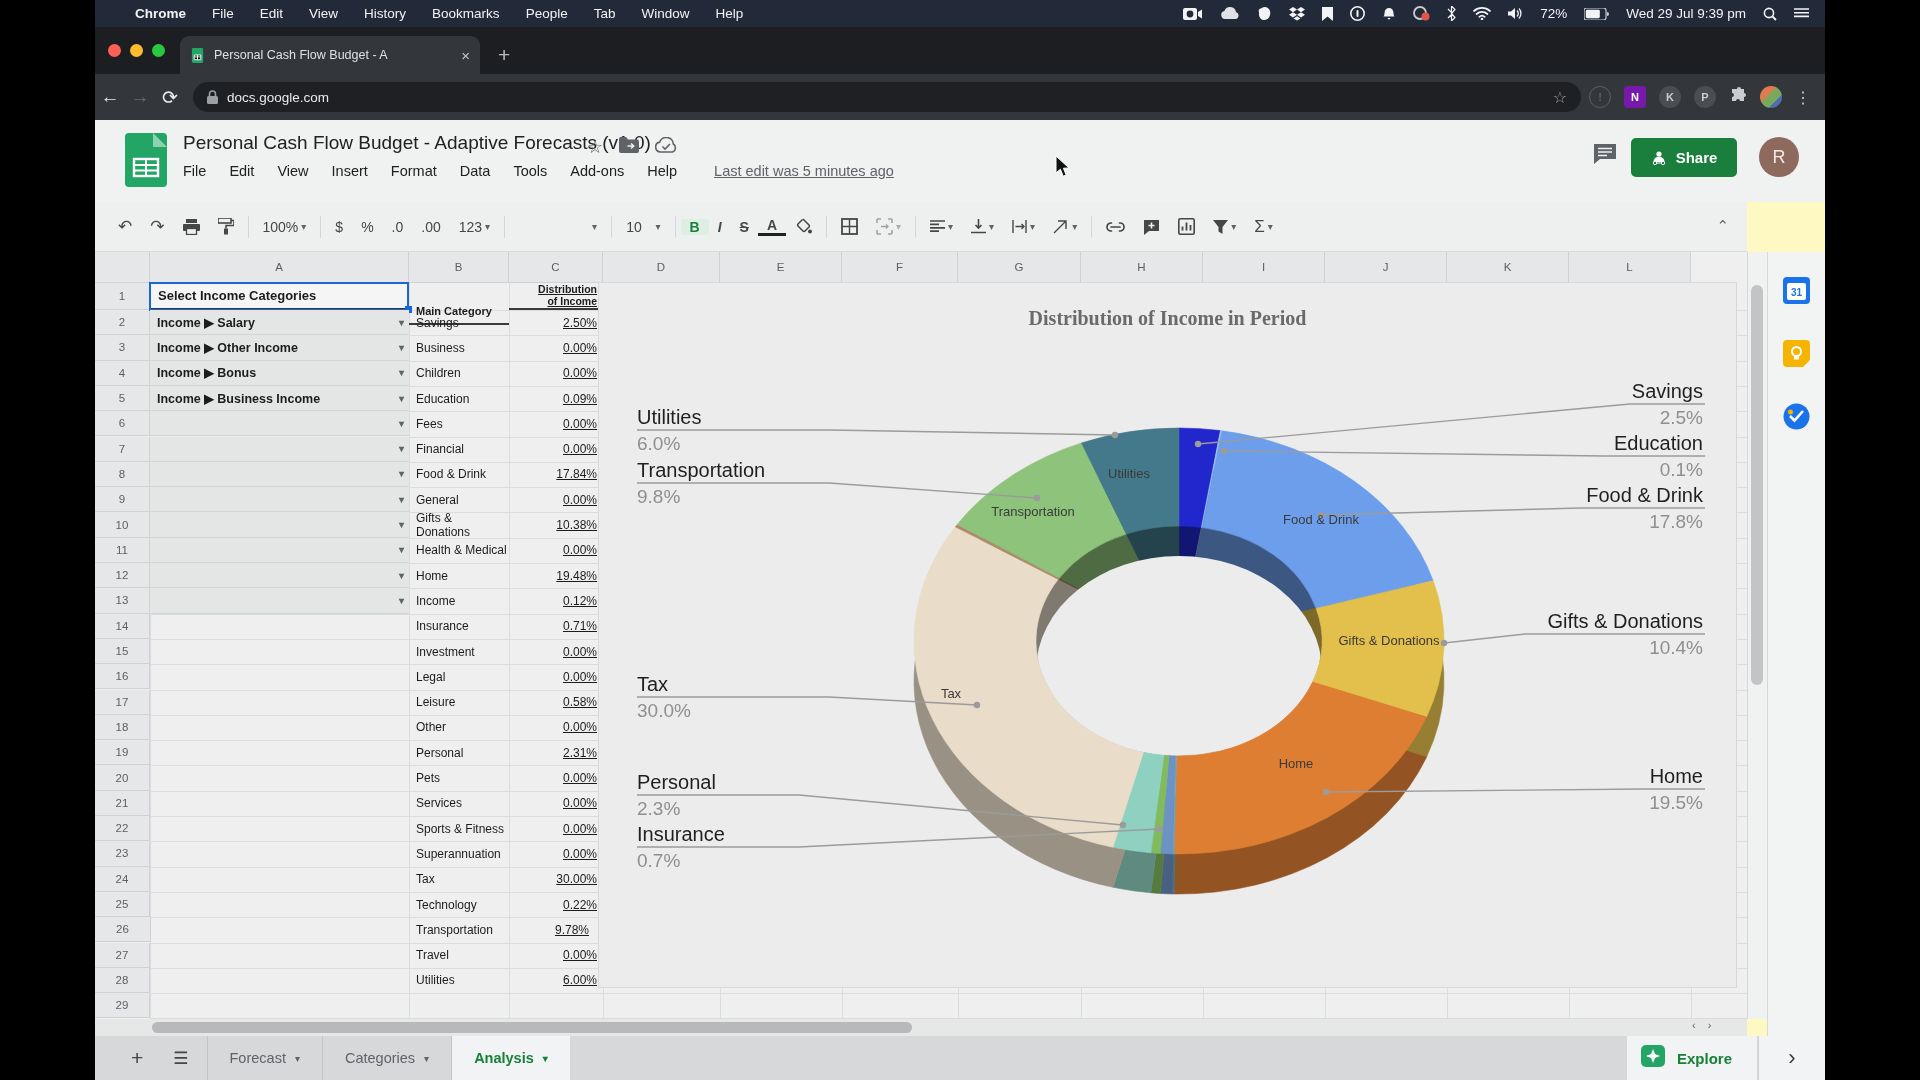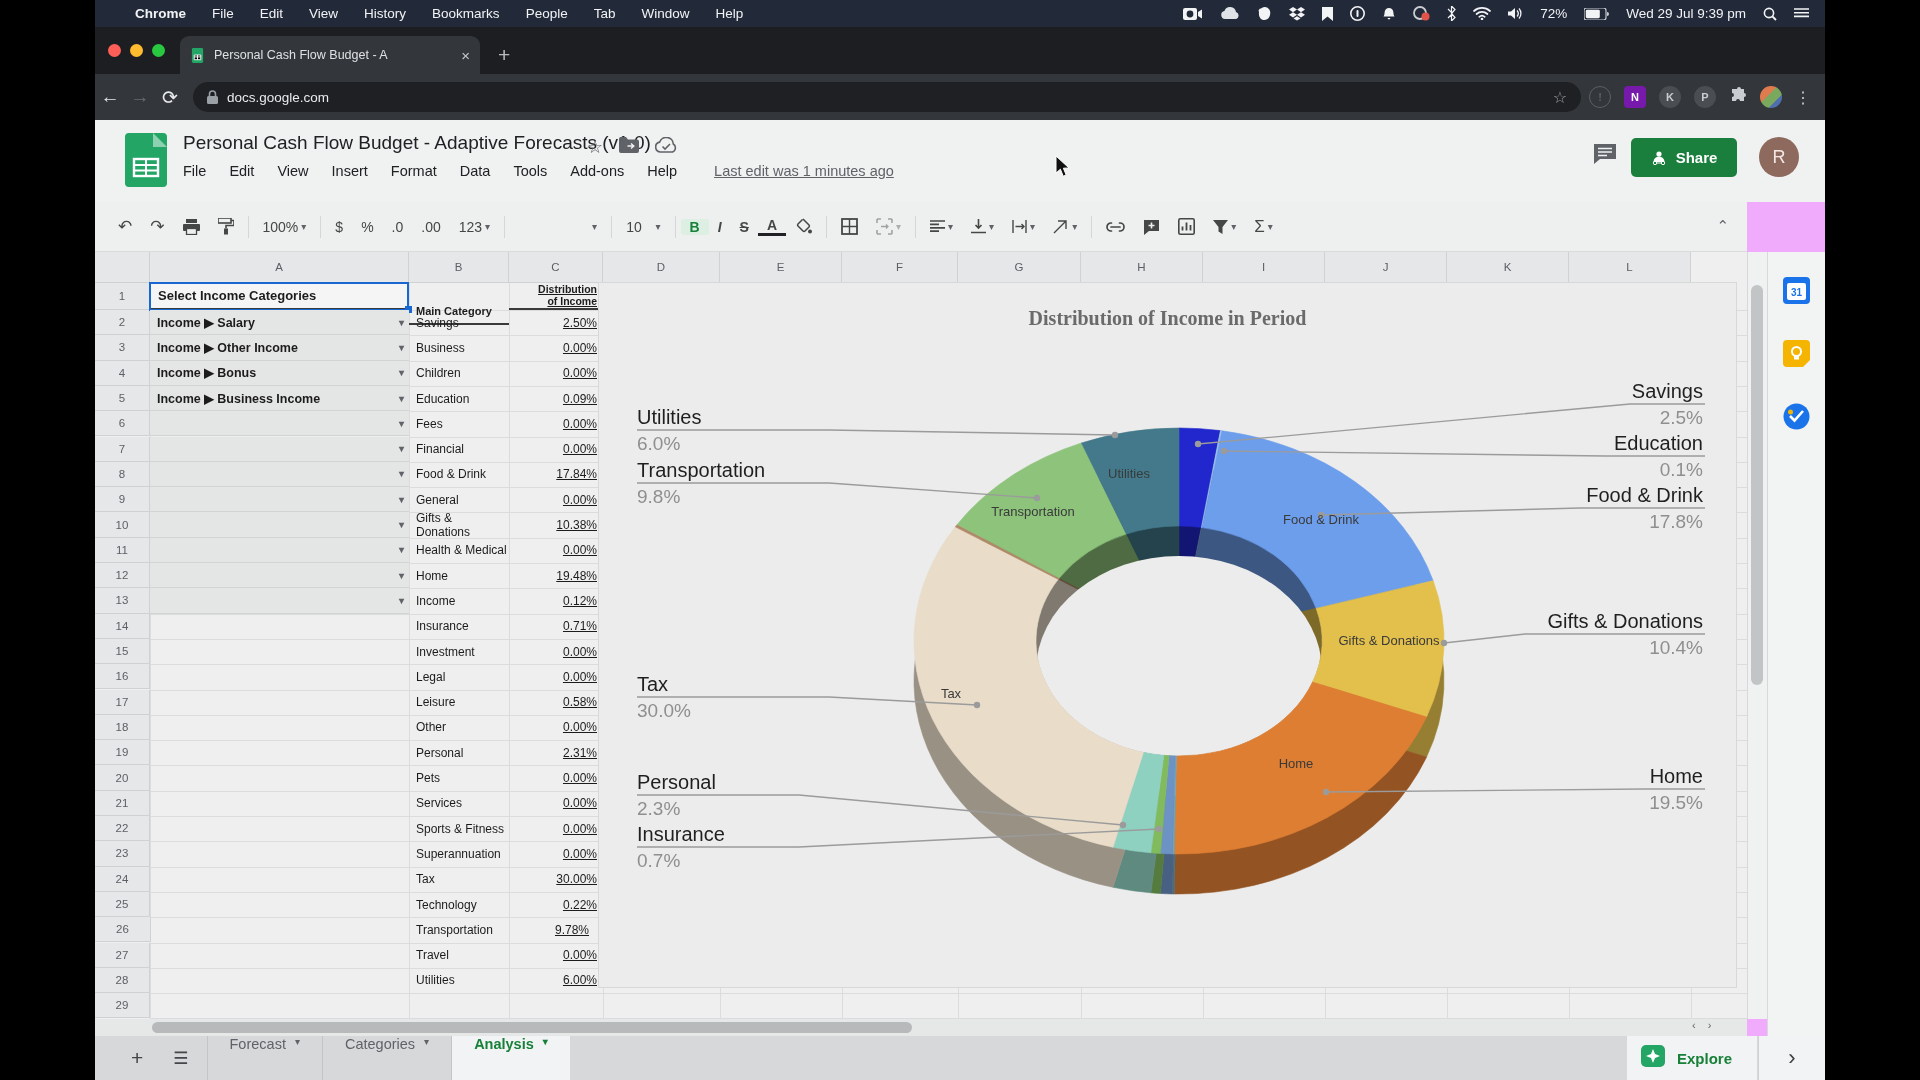--- a/index.html
+++ b/index.html
@@ -1,18 +1,18 @@
 <!DOCTYPE html>
 <html><head>
 <meta charset="utf-8">
 <style>
   * { margin:0; padding:0; box-sizing:border-box; }
   html,body { width:1920px; height:1080px; background:#000; overflow:hidden;
     font-family:"Liberation Sans", sans-serif; }
-  .screen { position:absolute; left:95px; top:0; width:1730px; height:1080px; background:#f0abfc; }
+  .screen { position:absolute; left:95px; top:0; width:1730px; height:1080px; background:#fef9c3; }
 
   
   .macbar { position:absolute; left:0; top:0; width:100%; height:27px; background:#222938;
     color:#f2f3f5; font-size:13.5px; display:flex; align-items:center; }
   .macbar .mleft { display:flex; align-items:center; gap:26px; padding-left:14px; }
   .macbar .mleft span { white-space:nowrap; }
   .macbar .app-name { font-weight:700; }
   .macbar .mright { margin-left:auto; display:flex; align-items:center; gap:17px; padding-right:16px; }
   .macbar svg { display:block; }
 
@@ -95,21 +95,21 @@
   .hthumb { position:absolute; top:3px; height:11px; border-radius:6px; background:#b7b9ba; }
   .hsbtns { position:absolute; left:1597px; top:1019px; color:#5f6368; font-size:11px; display:flex; gap:12px; }
   .sidepanel { position:absolute; left:1672px; top:252px; width:58px; height:784px; background:#f2f3f3; border-left:1px solid #d6d8d9; }
   .sp-ic { position:absolute; left:15px; width:27px; height:27px; }
 
   
   .tabbar { position:absolute; left:0; top:1036px; width:1730px; height:44px; background:#d6d8da;
     display:flex; align-items:center; font-size:14.5px; color:#5f6368; }
   .tb-add { font-size:21px; padding:0 12px 0 36px; color:#44474a; }
   .tb-all { font-size:17px; padding:0 18px; color:#44474a; }
-  .sheettab { height:100%; display:flex; padding:0 22px; gap:9px;
+  .sheettab { height:100%; display:flex; align-items:center; padding:0 22px; gap:9px;
     border-left:1px solid #c3c5c8; }
   .sheettab.active { background:#f1f3f4; color:#188038; font-weight:700; border-left:1px solid #c3c5c8; }
   .explore { position:absolute; right:68px; top:0; height:44px; width:130px; background:#f1f3f4;
     display:flex; align-items:center; gap:12px; padding-left:14px; color:#188038; font-weight:700; font-size:15px; }
   .panelchev { position:absolute; right:0; top:0; width:67px; height:44px; background:#f1f3f4;
     border-left:1px solid #d0d2d4; display:flex; align-items:center; justify-content:center;
     color:#3c4043; font-size:22px; }
 
   .cursor { position:absolute; left:960px; top:156px; z-index:50; }
 </style>
@@ -281,21 +281,21 @@
     <div class="gsmenu">
       <span>File</span>
       <span>Edit</span>
       <span>View</span>
       <span>Insert</span>
       <span>Format</span>
       <span>Data</span>
       <span>Tools</span>
       <span>Add-ons</span>
       <span>Help</span>
-      <span class="lastedit">Last edit was 1 minutes ago</span>
+      <span class="lastedit">Last edit was 5 minutes ago</span>
     </div>
     <span class="comment-ic"><svg width="26" height="24" viewBox="0 0 26 24">
           <path d="M2 2h22v15H8l-6 5z" fill="#5f6368"></path>
           <path d="M6 6.5h14M6 10h14M6 13.5h9" stroke="#f0f1f1" stroke-width="1.6"></path>
         </svg></span>
     <div class="sharebtn">
       <svg width="16" height="16" viewBox="0 0 16 16">
           <circle cx="8" cy="4" r="2.6" fill="#fff"></circle>
           <path d="M2.5 12a5.5 5.5 0 0 1 11 0z" fill="#fff"></path>
           <circle cx="4" cy="13" r="1.7" fill="none" stroke="#fff" stroke-width="1"></circle>

